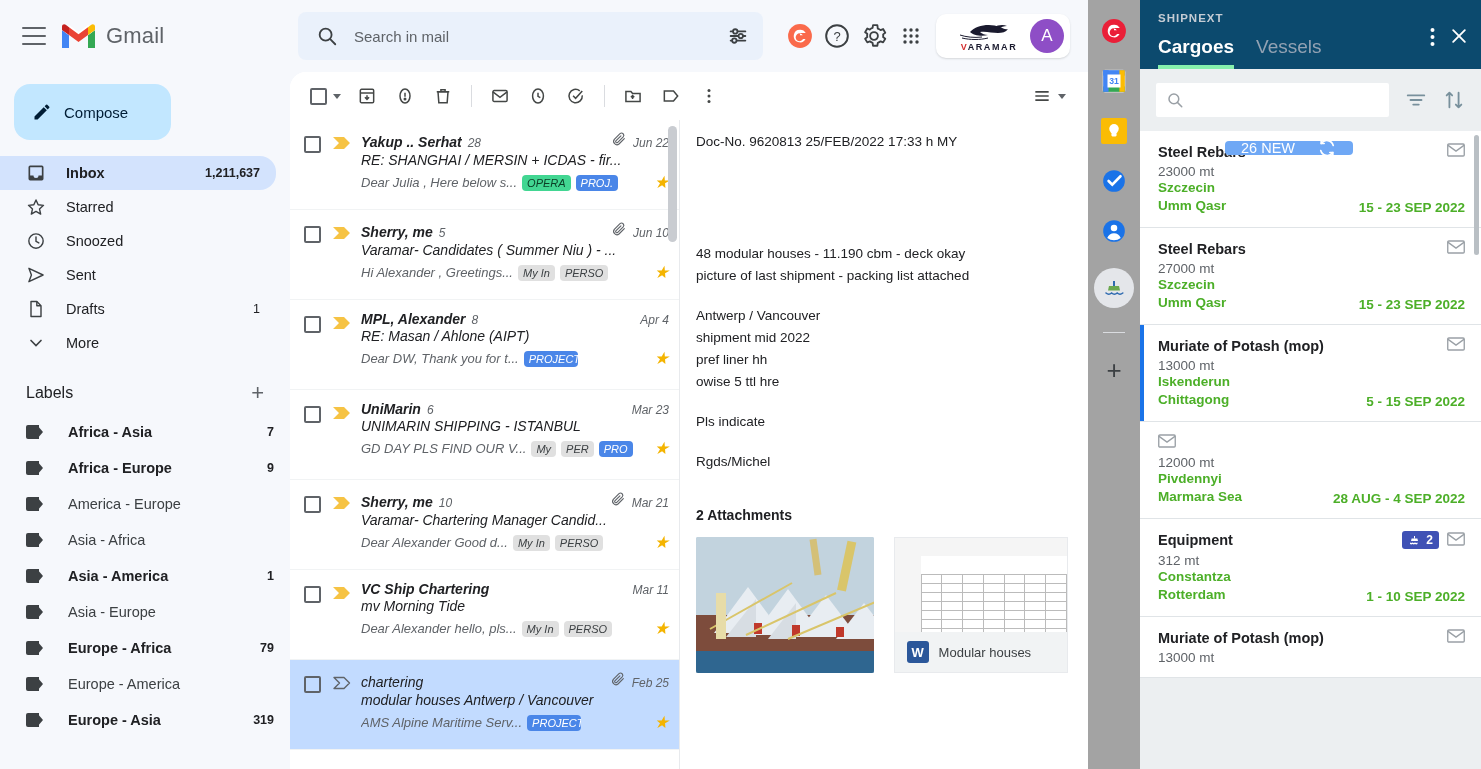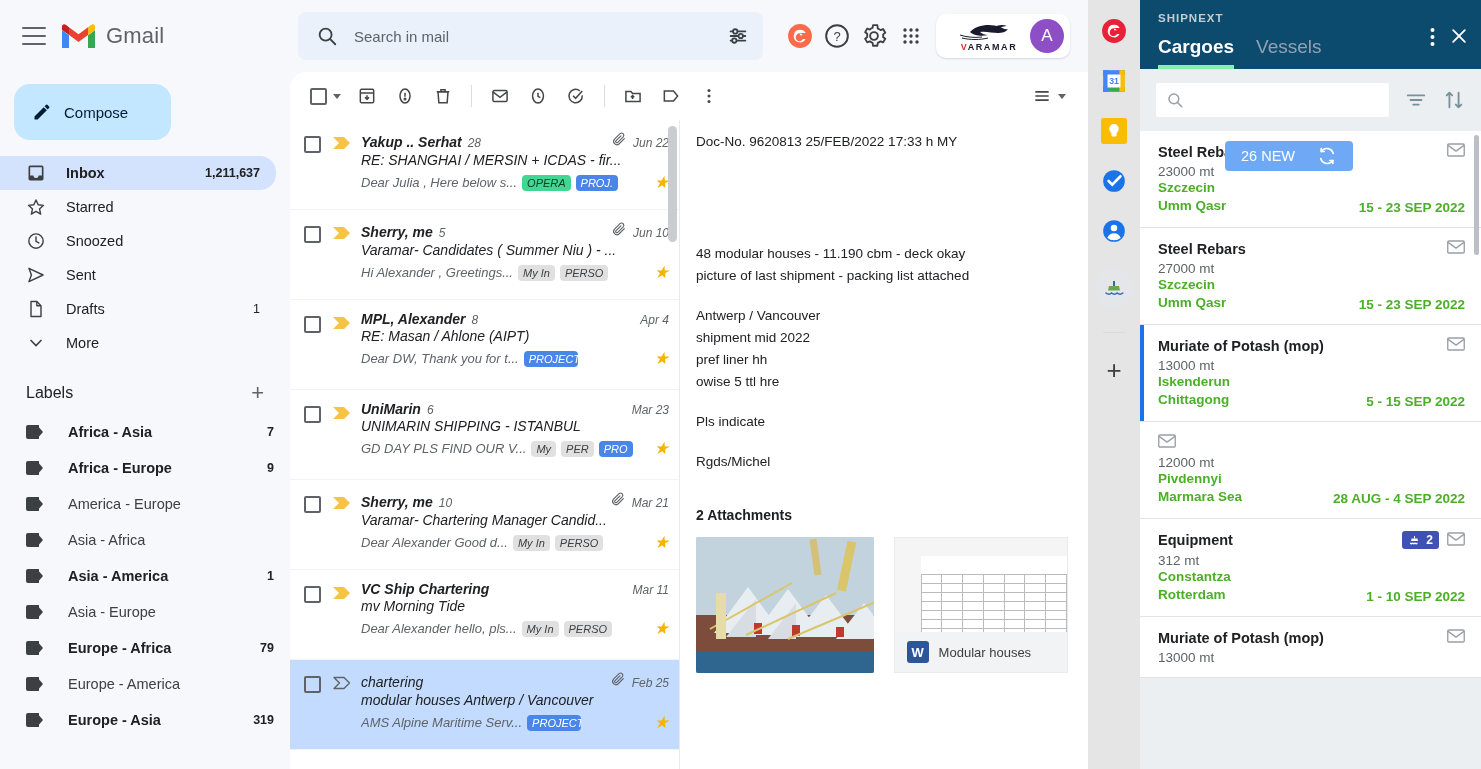--- a/index.html
+++ b/index.html
@@ -140,21 +140,21 @@
   }
   .att-doc { width: 200px; height: 136px; background: #f5f5f5; border: 1px solid #e8eaed; position: relative; overflow: hidden; }
   .att-doc .docprev { position: absolute; left: 26px; top: 18px; right: 0; bottom: 40px; background: #fff; }
   .att-doc .docfoot { position: absolute; left: 0; right: 0; bottom: 0; height: 40px; background: #f1f3f4; display: flex; align-items: center; gap: 10px; padding-left: 12px; }
   .wicon { width: 22px; height: 22px; background: #2b579a; color: #fff; border-radius: 3px; display: flex; align-items: center; justify-content: center; font-size: 13px; font-weight: bold; }
   .docname { font-size: 13px; color: #3c4043; white-space: nowrap; overflow: hidden; }
   .minitable { width: 100%; border-collapse: collapse; margin-top: 18px; }
   .minitable td { border: 1px solid #bbb; height: 9px; font-size: 3px; }
 
   
-  .rail { width: 52px; flex: 0 0 52px; background: #e5e5e5; display: flex; flex-direction: column; align-items: center; padding-top: 18px; gap: 24px; position: relative; }
+  .rail { width: 52px; flex: 0 0 52px; background: #a3a3a3; display: flex; flex-direction: column; align-items: center; padding-top: 18px; gap: 24px; position: relative; }
   .railicon { width: 26px; height: 26px; border-radius: 4px; display: flex; align-items: center; justify-content: center; cursor: pointer; position: relative; }
   .railicon.activewrap { width: 40px; height: 40px; border-radius: 50%; background: #e4e6ea; }
   .railicon.activewrap::after { content: ""; position: absolute; right: -18px; top: 2px; width: 4px; height: 36px; background: #1a73e8; border-radius: 2px; }
   .raildiv { width: 22px; height: 1px; background: #dadce0; }
   .railplus { font-size: 26px; color: #3c4043; cursor: pointer; line-height: 1; }
 
   
   .snpanel { width: 341px; flex: 0 0 341px; background: #eceff1; display: flex; flex-direction: column; overflow: hidden; }
   .snhead { background: #0c4a6e; padding: 12px 14px 0 18px; position: relative; }
   .sntitle { font-size: 11.5px; color: #c5ccd4; letter-spacing: 1px; font-weight: bold; }
@@ -174,21 +174,21 @@
   .sc-row1 { display: flex; align-items: center; }
   .sc-title { font-size: 14.5px; font-weight: bold; color: #202124; flex: 1; }
   .sc-badge { background: #3f51b5; color: #fff; border-radius: 3px; font-size: 12px; padding: 2px 6px; display: flex; align-items: center; gap: 5px; margin-right: 8px; font-weight: bold; }
   .sc-mail { color: #9aa0a6; font-size: 15px; }
   .sc-qty { font-size: 13.5px; color: #5f6368; margin-top: 4px; }
   .sc-row3 { display: flex; align-items: flex-end; }
   .sc-ports { flex: 1; font-size: 13.5px; font-weight: bold; color: #4caf28; line-height: 18px; }
   .sc-dates { font-size: 13.5px; font-weight: bold; color: #4caf28; white-space: nowrap; padding-top: 0; }
   .newpill {
     position: absolute; left: 85px; top: 10px; background: #6fa8f5; color: #fff;
-    border-radius: 4px; height: 30px; padding: 0 16px; display: flex; align-items: center; gap: 22px;
+    border-radius: 4px; height: 14px; padding: 0 16px; display: flex; align-items: center; gap: 22px;
     font-size: 14.5px; cursor: pointer; z-index: 5;
   }
   .snsb { position: absolute; right: 2px; top: 4px; width: 5px; height: 120px; background: #b9bfc4; border-radius: 3px; }
 </style>
 </head>
 <body>
 
 <div class="app">
 
   <div class="leftcol">

